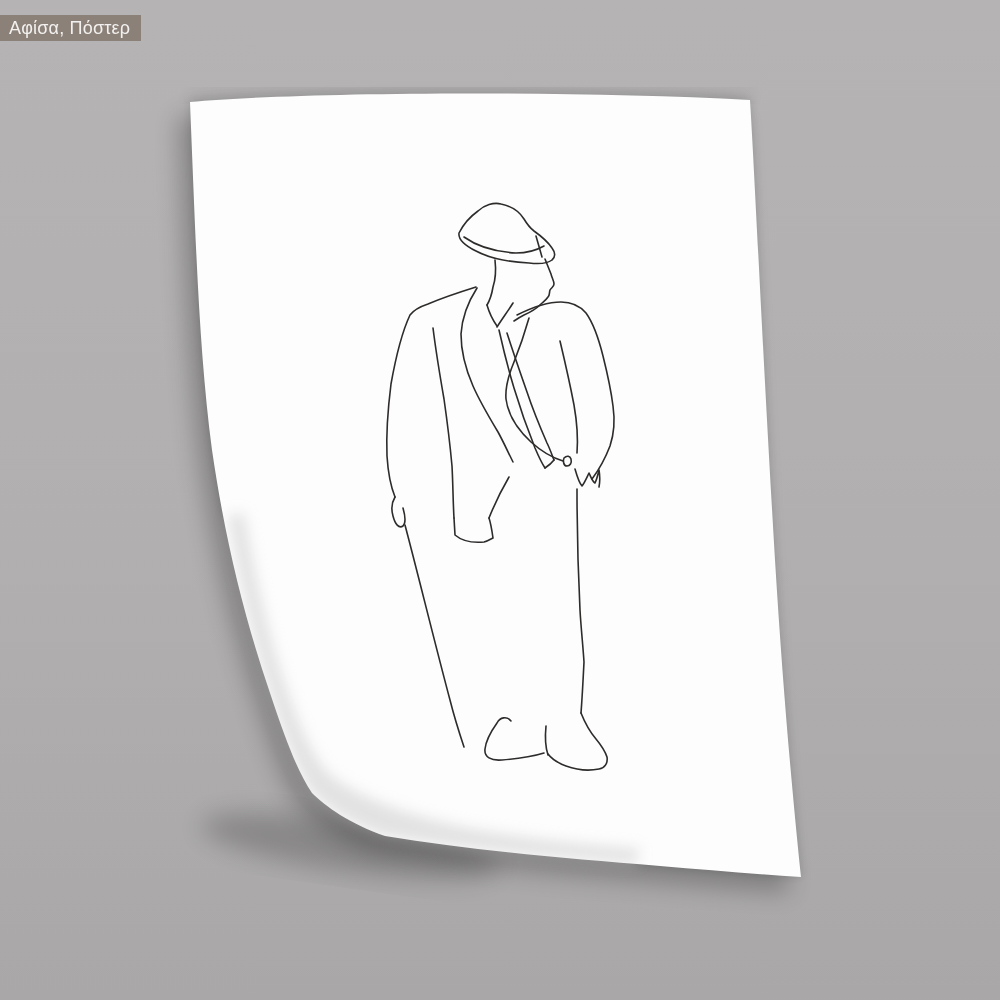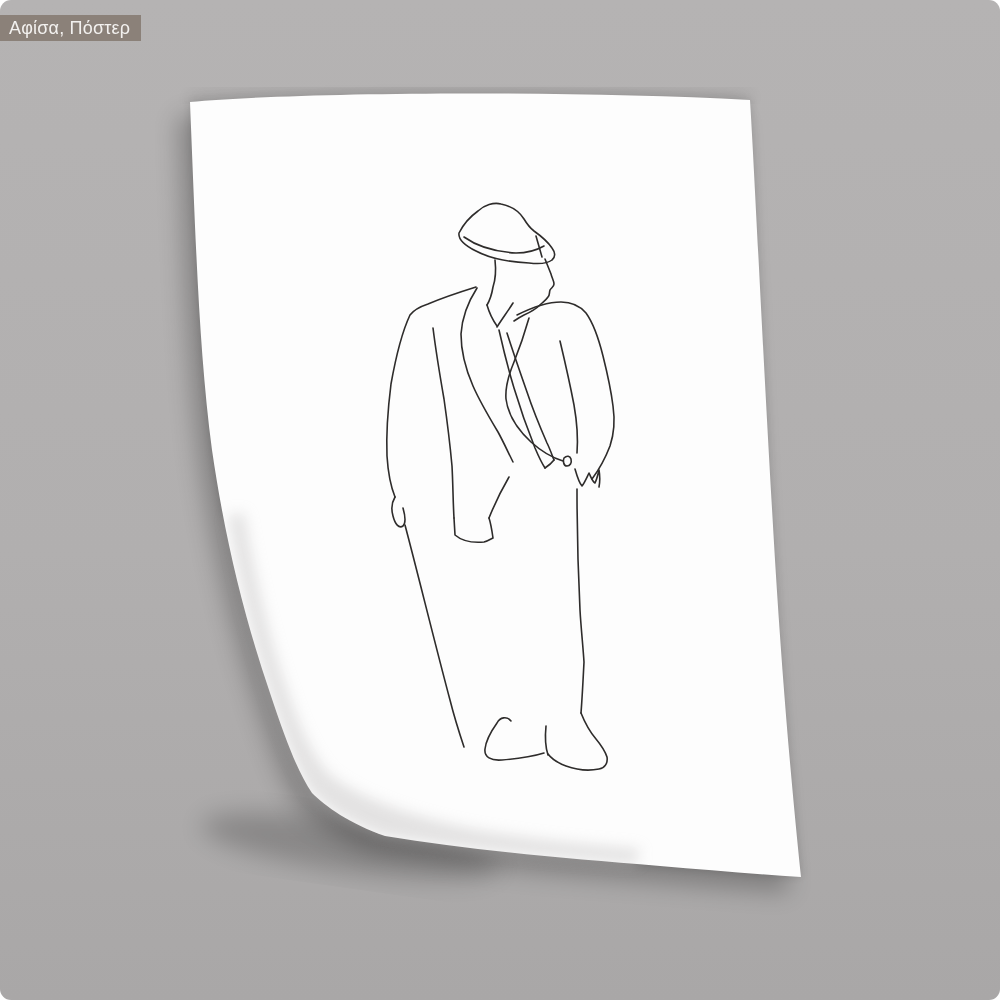--- a/index.html
+++ b/index.html
@@ -11,21 +11,20 @@
     font-family: "Liberation Sans", "DejaVu Sans", sans-serif;
   }
   .scene {
     position: relative;
     width: 1000px;
     height: 1000px;
     background: linear-gradient(180deg,
       var(--background_top, #b5b3b3) 0%,
       #b1afaf 55%,
       var(--background_bottom, #a9a7a7) 100%);
-    border-radius: 11px;
   }
   .scene svg.mockup {
     position: absolute;
     inset: 0;
     display: block;
   }
   .caption-badge {
     position: absolute;
     left: 0;
     top: 15px;

